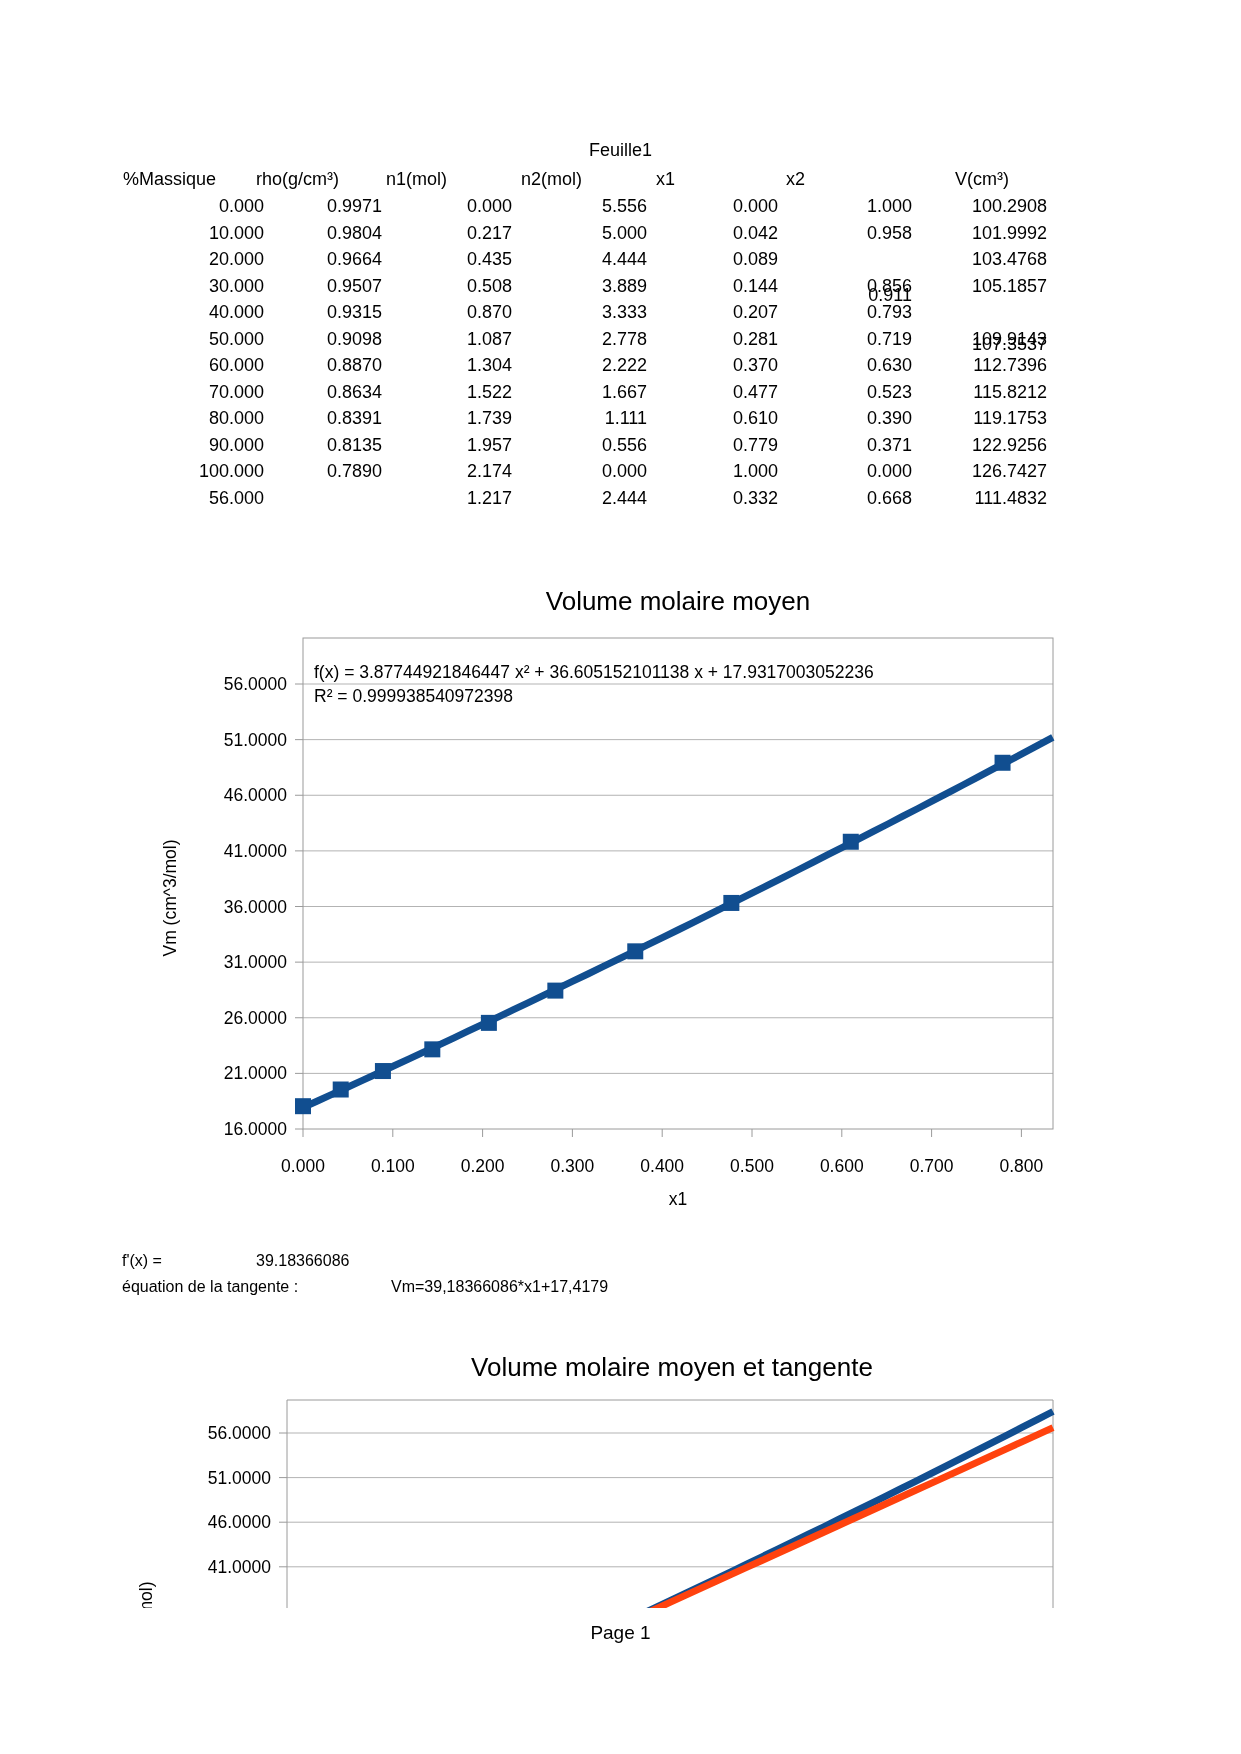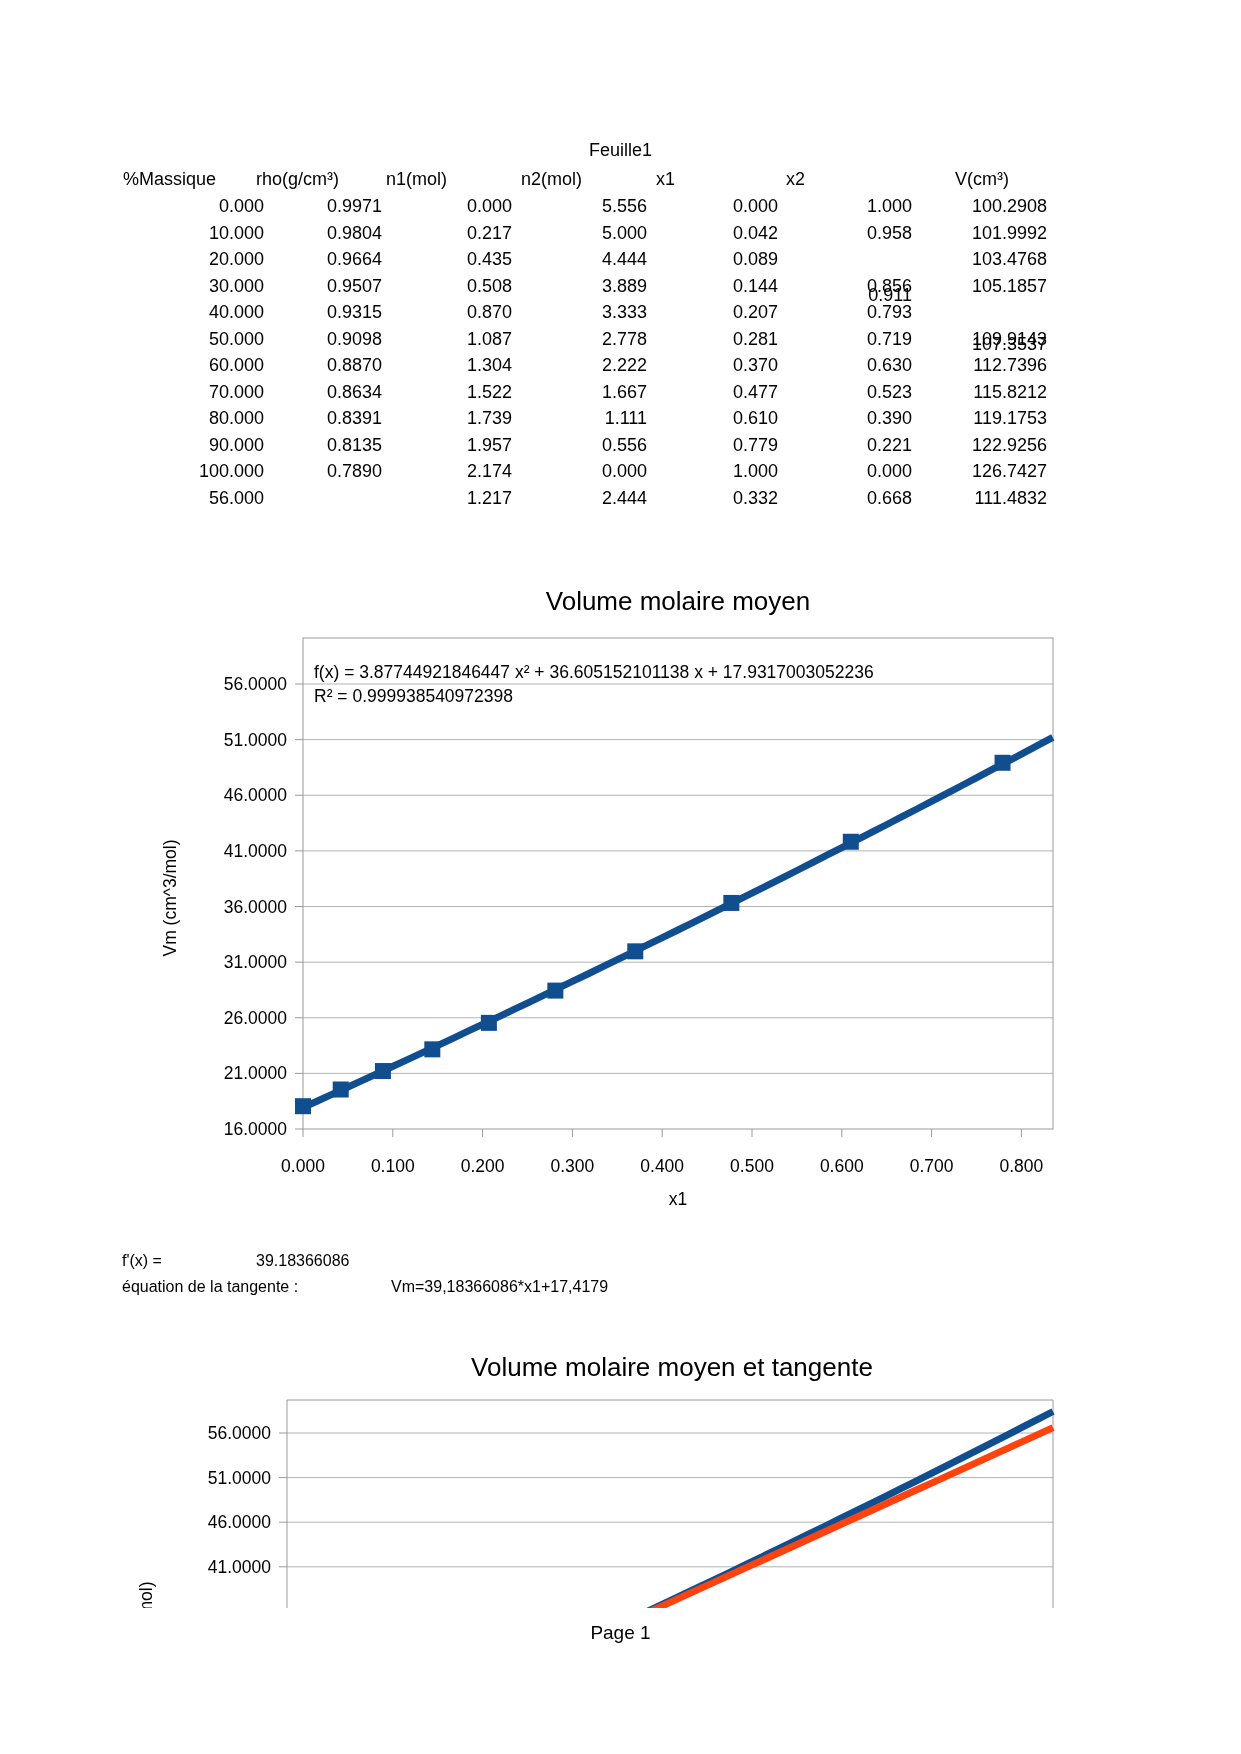--- a/index.html
+++ b/index.html
@@ -90,21 +90,21 @@
     <span class="tcell tnum" style="left: 382px; top: 408px;">1.739</span>
     <span class="tcell tnum" style="left: 517px; top: 408px;">1.111</span>
     <span class="tcell tnum" style="left: 648px; top: 408px;">0.610</span>
     <span class="tcell tnum" style="left: 782px; top: 408px;">0.390</span>
     <span class="tcell tnum" style="left: 917px; top: 408px;">119.1753</span>
     <span class="tcell tnum" style="left: 134px; top: 434.5px;">90.000</span>
     <span class="tcell tnum" style="left: 252px; top: 434.5px;">0.8135</span>
     <span class="tcell tnum" style="left: 382px; top: 434.5px;">1.957</span>
     <span class="tcell tnum" style="left: 517px; top: 434.5px;">0.556</span>
     <span class="tcell tnum" style="left: 648px; top: 434.5px;">0.779</span>
-    <span class="tcell tnum" style="left: 782px; top: 434.5px;">0.221</span>
+    <span class="tcell tnum" style="left: 782px; top: 434.5px;">0.371</span>
     <span class="tcell tnum" style="left: 917px; top: 434.5px;">122.9256</span>
     <span class="tcell tnum" style="left: 134px; top: 461px;">100.000</span>
     <span class="tcell tnum" style="left: 252px; top: 461px;">0.7890</span>
     <span class="tcell tnum" style="left: 382px; top: 461px;">2.174</span>
     <span class="tcell tnum" style="left: 517px; top: 461px;">0.000</span>
     <span class="tcell tnum" style="left: 648px; top: 461px;">1.000</span>
     <span class="tcell tnum" style="left: 782px; top: 461px;">0.000</span>
     <span class="tcell tnum" style="left: 917px; top: 461px;">126.7427</span>
     <span class="tcell tnum" style="left: 134px; top: 487.5px;">56.000</span>
     <span class="tcell tnum" style="left: 382px; top: 487.5px;">1.217</span>

